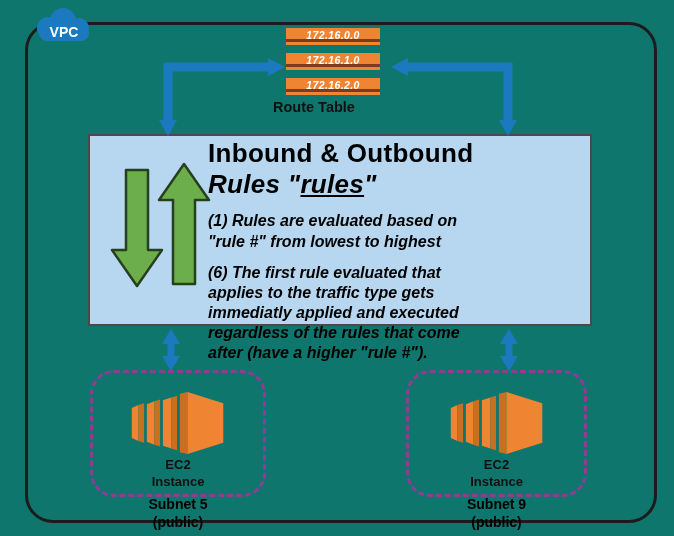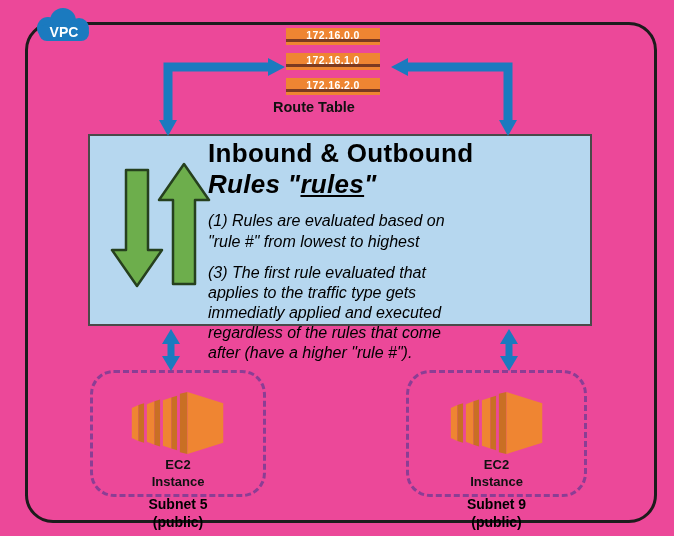--- a/index.html
+++ b/index.html
@@ -1,49 +1,49 @@
 <!DOCTYPE html>
 <html style="--c-orange: #EF8532; --c-orange-edge: #C96F24; --c-orange-shadow: #7B3A21; --c-blue: #1B7ABF; --c-boxfill: #B6D7EF; --c-boxborder: #4A4A4A; --c-green: #6DAE4C; --c-greenline: #26401E; --c-purple: #8B3E94; --c-outline: #1C1C1C;"><head>
 <meta charset="utf-8">
 <style>
   * { margin:0; padding:0; box-sizing:border-box; }
   html,body { width:674px; height:536px; background:#ffffff; overflow:hidden;
     font-family:"Liberation Sans", sans-serif; }
-  .canvas { position:relative; width:674px; height:536px; background:#ec4899; }
+  .canvas { position:relative; width:674px; height:536px; background:#0f766e; }
 
   
   .vpc-border { position:absolute; left:25px; top:22px; width:632px; height:501px;
     border:3px solid var(--c-outline); border-radius:28px; background:transparent; }
 
   .vpc-cloud { position:absolute; left:30px; top:6px; width:68px; height:42px; z-index:6; }
 
   
   .route-table { position:absolute; left:286px; top:28px; width:94px; z-index:4; }
   .rt-row { height:14px; background:var(--c-orange); border-bottom:3px solid var(--c-orange-shadow);
     box-shadow:0 3px 0 0 var(--c-orange); margin-bottom:11px;
-    color:#fff; font-size:10.5px; font-weight:bold; text-align:center; line-height:14px; letter-spacing:0.4px; }
+    color:#fff; font-size:10.5px; font-weight:bold; text-align:center; line-height:14px; letter-spacing:0.4px;font-style:italic; }
   .rt-title { position:absolute; left:-13px; top:71px; width:120px; 
     font-size:14.5px; font-weight:bold; color:#111; }
 
   
   .conn-overlay { position:absolute; left:0; top:0; width:674px; height:536px; z-index:5; pointer-events:none; }
   .conn-line { fill:none; stroke:var(--c-blue); stroke-width:9; stroke-linejoin:miter; }
   .conn-line2 { fill:none; stroke:var(--c-blue); stroke-width:7; }
   .conn-head { fill:var(--c-blue); }
 
   
   .rules-box { position:absolute; left:88px; top:134px; width:504px; height:192px;
     background:var(--c-boxfill); border:2px solid var(--c-boxborder); z-index:1; }
   .flow-arrows { position:absolute; left:14px; top:26px; width:110px; height:132px; }
   .flow-shape { fill:var(--c-green); stroke:var(--c-greenline); stroke-width:2.5; stroke-linejoin:round; }
   .rules-text { position:absolute; left:118px; top:2px; right:4px; color:#000; }
   .rules-title { font-size:26px; font-weight:bold; line-height:1.2; letter-spacing:0.3px; }
   .rules-title .emph { font-style:italic; text-decoration:underline; }
   .rules-title .q { font-style:italic; }
-  .rules-para { margin-top:11px; font-size:16px; font-weight:normal; font-style:italic; line-height:1.26; }
+  .rules-para { margin-top:11px; font-size:16px; font-weight:bold; font-style:italic; line-height:1.26; }
   .rules-para div { white-space:nowrap; }
 
   
   .subnet { position:absolute; top:370px; height:127px;
     border:3px dashed var(--c-purple); border-radius:24px;
     display:flex; flex-direction:column; align-items:center; z-index:2;justify-content:center; }
   .subnet-1 { left:90px;  width:176px; }
   .subnet-2 { left:406px; width:181px; }
   .ec2-icon { margin-top:14px; width:104px; height:66px; }
   .ec2-label { margin-top:1px; font-size:13px; font-weight:bold; color:#111; text-align:center; line-height:1.3; }
@@ -109,21 +109,21 @@
     <div class="rules-text">
       <div class="rules-title">
         <div>Inbound &amp; Outbound</div>
         <div><span class="q">Rules "</span><span class="emph">rules</span><span class="q">"</span></div>
       </div>
       <div class="rules-para">
         <div>(1) Rules are evaluated based on</div>
         <div>"rule #" from lowest to highest</div>
       </div>
       <div class="rules-para">
-        <div>(3) The first rule evaluated that</div>
+        <div>(6) The first rule evaluated that</div>
         <div>applies to the traffic type gets</div>
         <div>immediatly applied and executed</div>
         <div>regardless of the rules that come</div>
         <div>after (have a higher "rule #").</div>
       </div>
     </div>
   </div>
 
   <div class="subnet subnet-1">
     <svg class="ec2-icon" viewBox="0 0 100 70">

